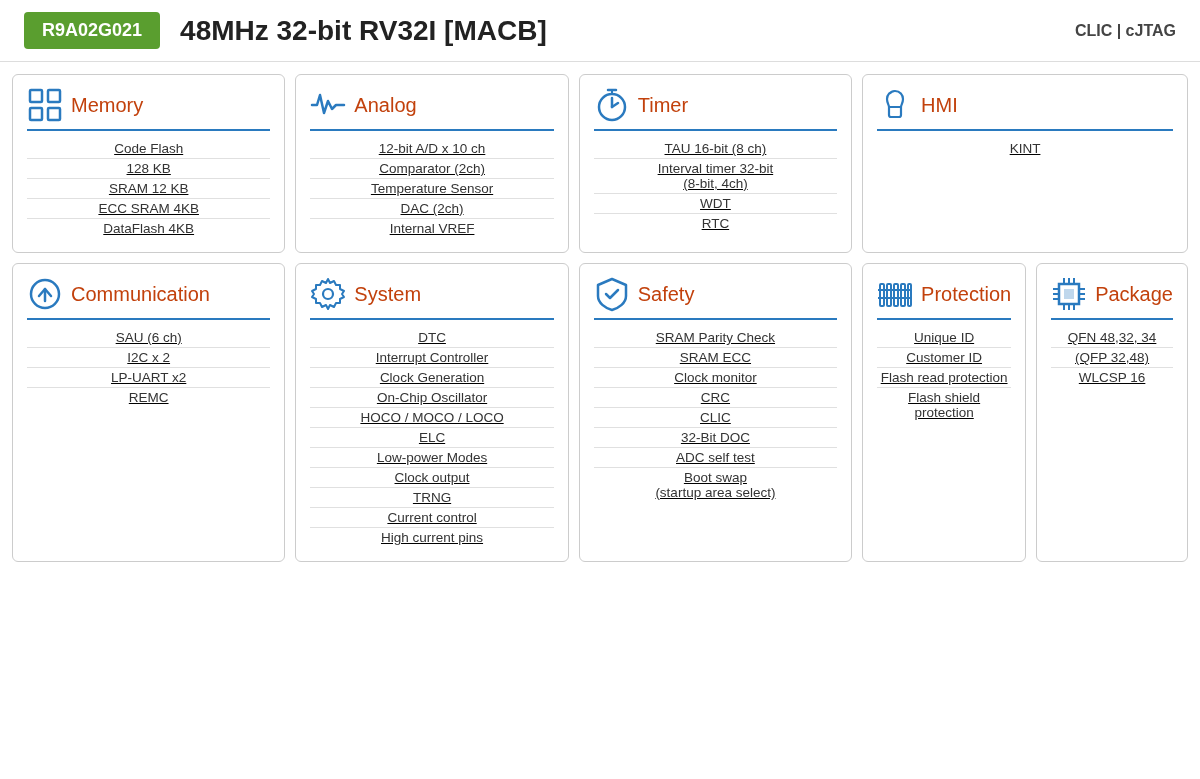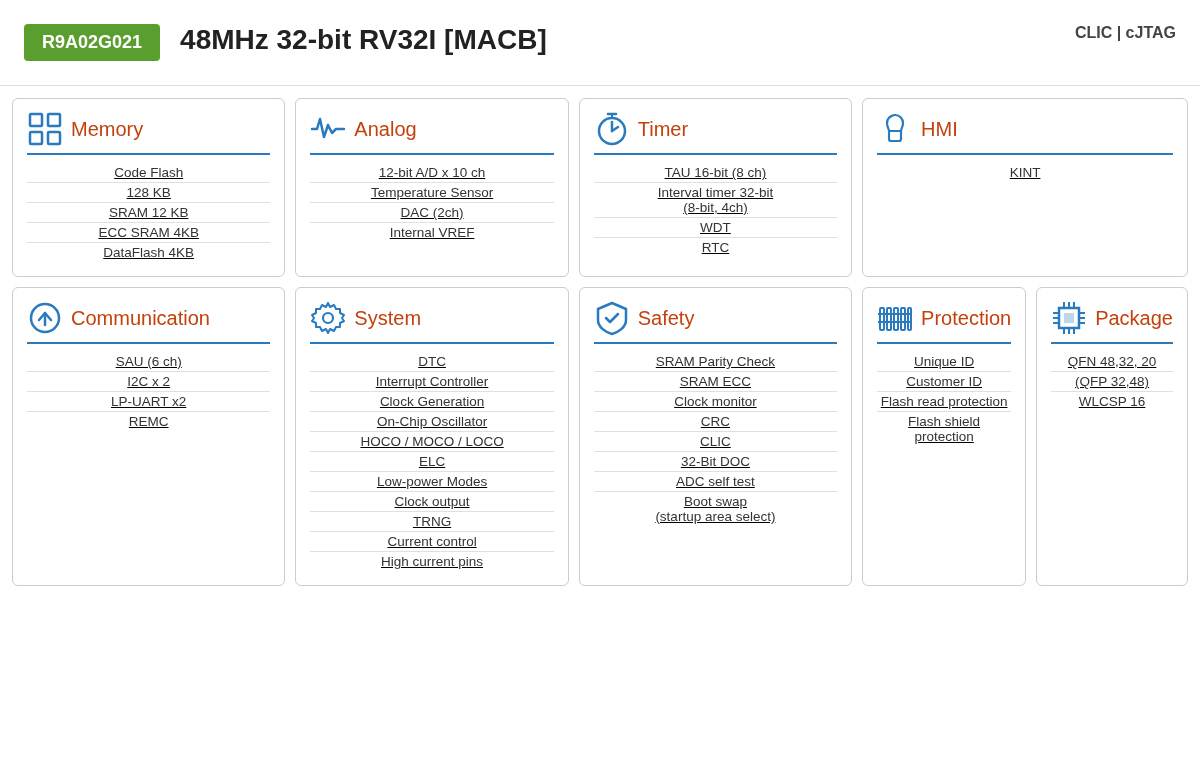--- a/index.html
+++ b/index.html
@@ -11,21 +11,22 @@
     }
     .page {
       background: white;
       width: 1200px;
       min-height: 779px;
       padding: 0;
     }
     
     .header {
       display: flex;
-      padding: 24px 24px;
+      align-items: center;
+      padding: 12px 24px;
       border-bottom: 1px solid #ddd;
       background: white;
     }
     .chip-badge {
       background: #5a9e2f;
       color: white;
       font-weight: bold;
       font-size: 18px;
       padding: 8px 18px;
       border-radius: 4px;
@@ -136,20 +137,21 @@
         <span class="card-icon">
           <svg width="36" height="36" viewBox="0 0 36 36">
             <polyline points="2,18 7,18 10,8 14,26 18,14 22,22 26,18 34,18" fill="none" stroke="#2a7abf" stroke-width="2.5" stroke-linejoin="round" stroke-linecap="round"></polyline>
           </svg>
         </span>
         <span class="card-title">Analog</span>
       </div>
       <hr class="card-divider">
       <ul class="card-items">
         <li>12-bit A/D x 10 ch</li>
+        <li>Comparator (2ch)</li>
         <li>Temperature Sensor</li>
         <li>DAC (2ch)</li>
         <li>Internal VREF</li>
       </ul>
     </div>
 
     <div class="card">
       <div class="card-header">
         <span class="card-icon">
           <svg width="36" height="36" viewBox="0 0 36 36">
@@ -308,21 +310,21 @@
               <line x1="18" y1="28" x2="18" y2="34" stroke="#2a7abf" stroke-width="2"></line>
               <line x1="23" y1="28" x2="23" y2="34" stroke="#2a7abf" stroke-width="2"></line>
 
               <rect x="13" y="13" width="10" height="10" fill="#2a7abf" opacity="0.3"></rect>
             </svg>
           </span>
           <span class="card-title">Package</span>
         </div>
         <hr class="card-divider">
         <ul class="card-items">
-          <li>QFN 48,32, 20</li>
+          <li>QFN 48,32, 34</li>
           <li>(QFP 32,48)</li>
           <li>WLCSP 16</li>
         </ul>
       </div>
 
     </div>
 
   </div>
 </div>
 

